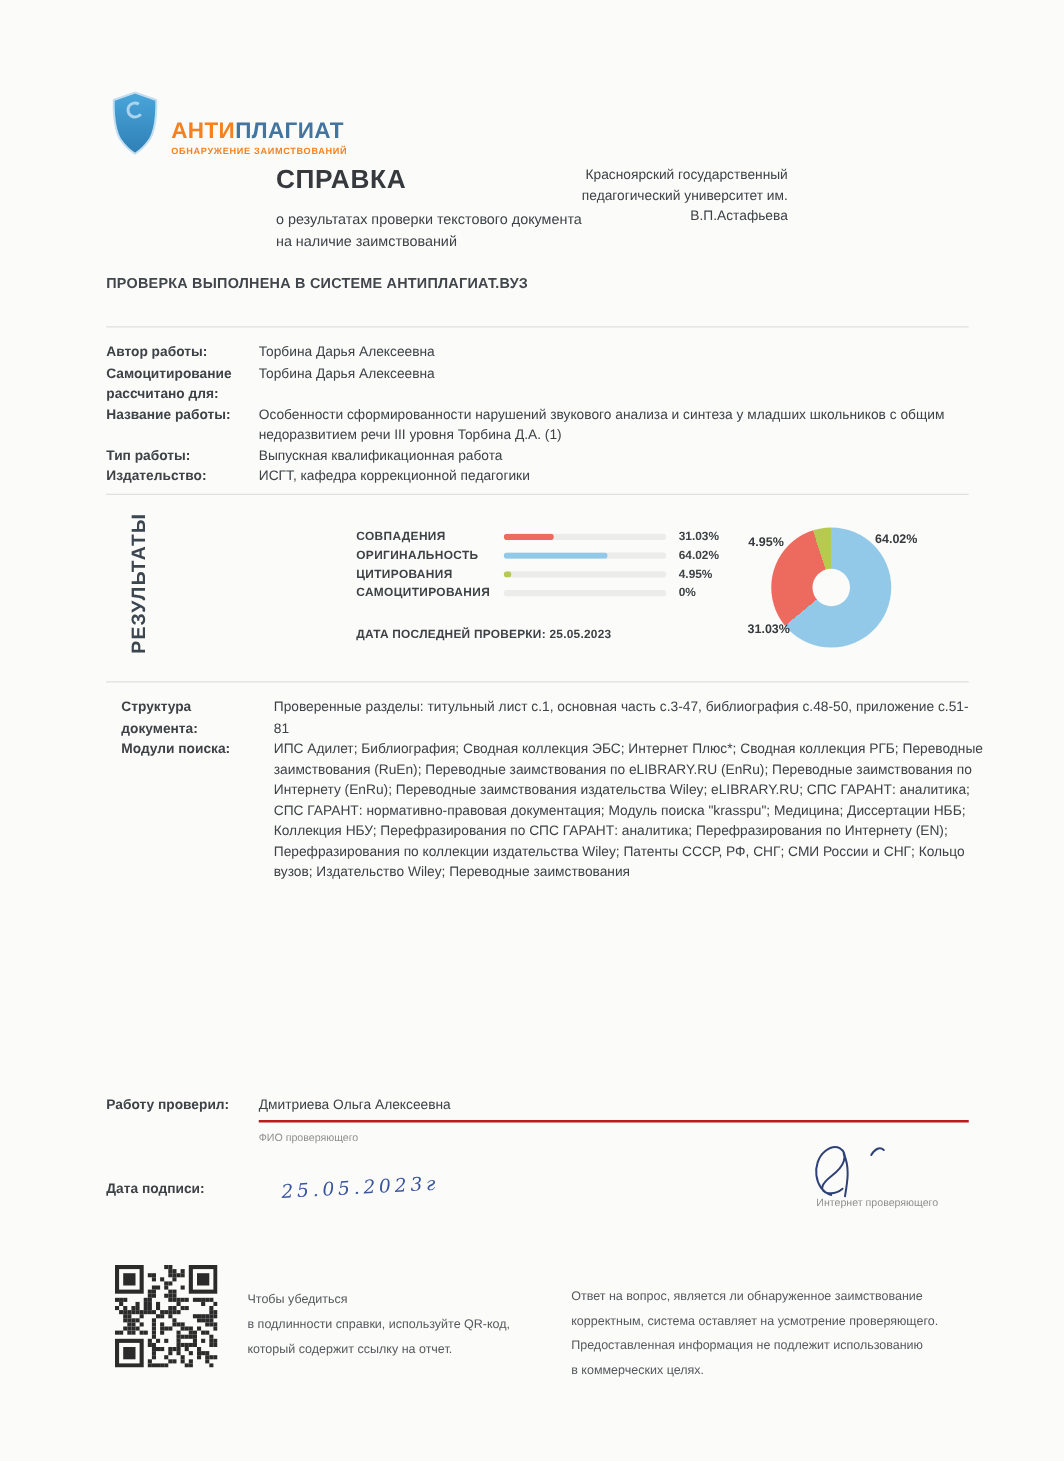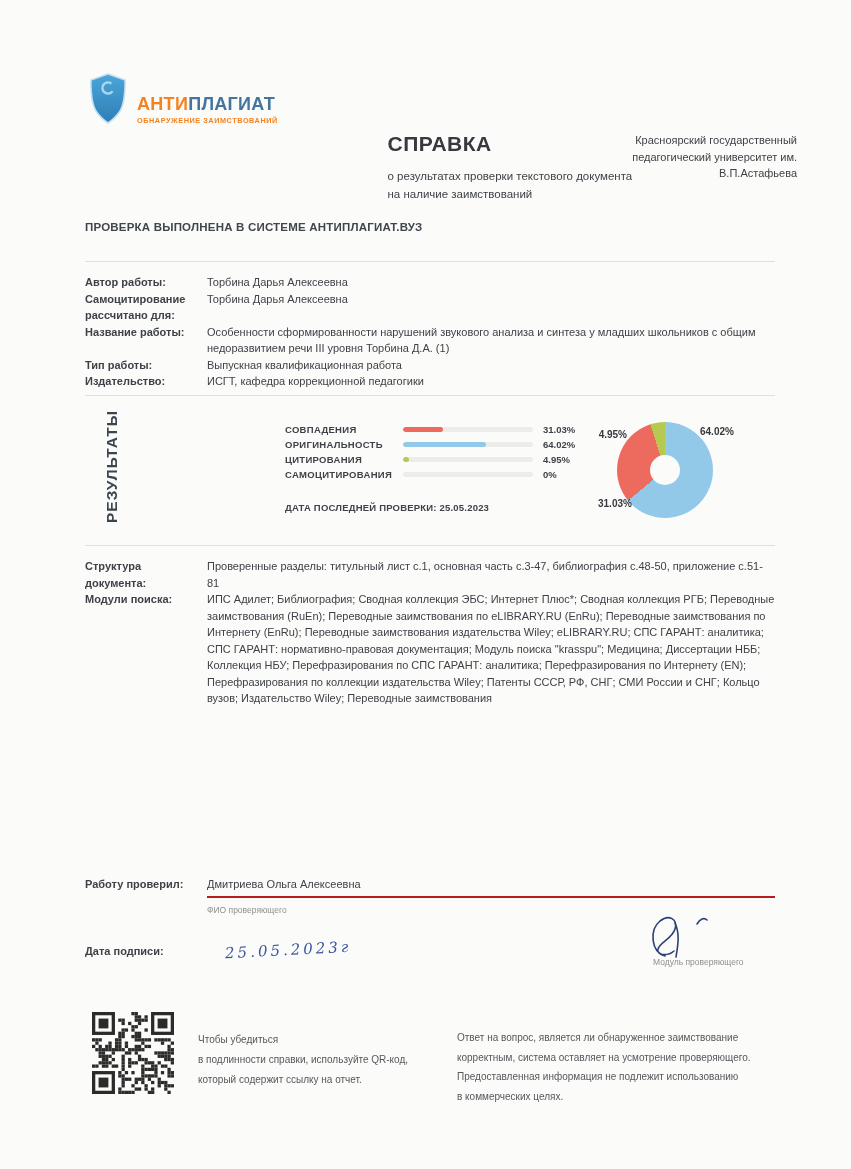--- a/index.html
+++ b/index.html
@@ -15,34 +15,34 @@
   
   .logo { position:absolute; left:87px; top:73px; display:flex; align-items:flex-end; }
   .logo .shield { width:42px; height:52px; }
   .logo .brand { margin-left:8px; margin-top:7px; }
   .brand-line { font-size:18px; font-weight:bold; letter-spacing:0.3px; line-height:1; }
   .brand-orange { color:#f5821f; }
   .brand-blue { color:#44759f; }
   .brand-tagline { font-size:7.3px; font-weight:bold; color:#f5821f; letter-spacing:0.55px; margin-top:3px; }
 
   
-  .header-row { position:absolute; left:85px; top:132px; width:681px; display:flex; justify-content:flex-end;margin-left:31px; }
+  .header-row { position:absolute; left:85px; top:132px; width:681px; display:flex; justify-content:center; }
   .cert-title { font-size:21px; font-weight:bold; color:#36393d; letter-spacing:0.5px; }
   .cert-subtitle { margin-top:12px; font-size:11.5px; line-height:1.55; }
   .org { font-size:11px; text-align:right; line-height:1.5; max-width:260px; }
 
   .system-heading { position:absolute; left:85px; top:221px; font-size:11.5px; font-weight:bold; color:#41464c; letter-spacing:0.2px; }
 
   .sep { position:absolute; left:85px; width:690px; border-top:1px solid #e0e0dc; }
   .sep1 { top:261px; } .sep2 { top:395px; } .sep3 { top:545px; }
 
   
   .fields { position:absolute; left:85px; width:690px; font-size:11px; line-height:16.5px; }
   .fields-doc { top:274px; }
-  .fields-struct { top:558px; }
+  .fields-struct { top:558px;margin-left:12px; }
   .frow { display:flex; }
   .frow + .frow { margin-top:0px; }
   .flabel { width:122px; flex:0 0 122px; font-weight:bold; }
   .fvalue { flex:1; }
   .frow-top { align-items:flex-start; }
 
   
   .results { position:absolute; left:85px; top:400px; width:690px; height:145px; }
   .results-label {
     position:absolute; left:18px; top:6px; height:122px;
@@ -222,21 +222,21 @@
       <div class="sig-label">Дата подписи:</div>
       <div class="handwritten-date">25.05.2023г</div>
     </div>
     <svg class="sig-stroke" width="78" height="48" viewBox="0 0 78 48">
       <g fill="none" stroke="#2e4177" stroke-width="1.6" stroke-linecap="round">
         <path d="M20 44 C6 40 4 18 15 9 C24 2 33 7 30 17 C27 27 15 30 13 37 C11 43 22 45 29 39"></path>
         <path d="M31 45 C33 33 35 22 30 11"></path>
         <path d="M52 12 C55 7 59 5 62 8"></path>
       </g>
     </svg>
-    <span class="sig-stroke-caption">Модуль проверяющего</span>
+    <span class="sig-stroke-caption">Интернет проверяющего</span>
   </div>
 
   <div class="footer">
     <svg class="qr" id="qr-svg" viewBox="0 0 25 25">
         <rect x="0" y="0" width="25" height="25" fill="#fbfbf9"></rect>
         <rect x="12" y="0" width="1" height="1" fill="#2b2b2b"></rect>
         <rect x="13" y="0" width="1" height="1" fill="#2b2b2b"></rect>
         <rect x="13" y="1" width="1" height="1" fill="#2b2b2b"></rect>
         <rect x="14" y="1" width="1" height="1" fill="#2b2b2b"></rect>
         <rect x="16" y="1" width="1" height="1" fill="#2b2b2b"></rect>

